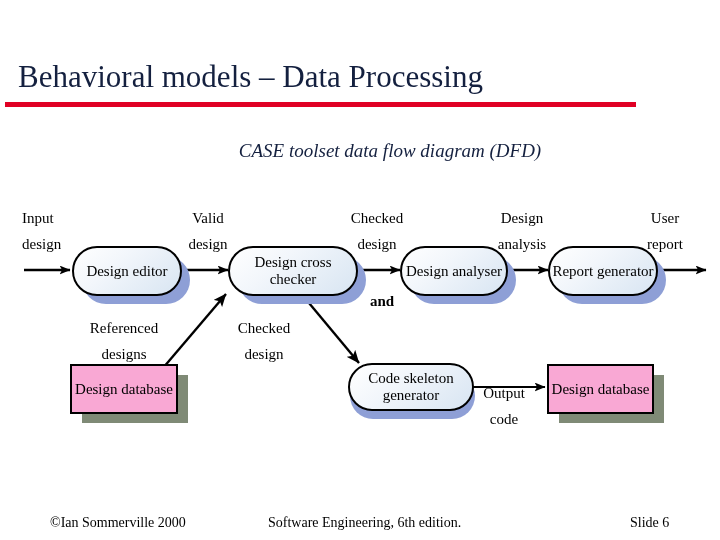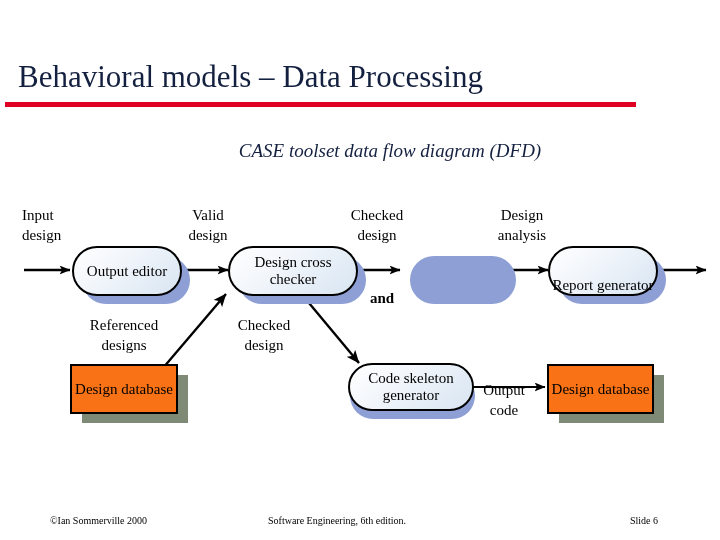--- a/index.html
+++ b/index.html
@@ -86,49 +86,49 @@
     background: linear-gradient(140deg, #ffffff 0%, #f2f6fb 38%, #d8e5f2 100%);
   }
   .process-shadow {
     position: absolute;
     border-radius: 26px;
     background: #8e9fd6;
     z-index: 2;
   }
   .store {
     border: 2.5px solid #000000;
-    background: #f97316;
+    background: #f9a8d4;
   }
   .store-shadow {
     position: absolute;
     background: #7f8a76;
     z-index: 2;
   }
 
   
   .flow-label {
     position: absolute;
     font-family: "Liberation Serif", serif;
     font-size: 15px;
-    line-height: 20px;
+    line-height: 26px;
     color: #000000;
     text-align: center;
     z-index: 4;
     white-space: pre-line;
   }
   .flow-label.bold {
     font-weight: bold;
     margin-left: 6px;
   }
 
   
   .footer {
     position: absolute;
     bottom: 0;
-    font-size: 10px;
+    font-size: 14px;
     color: #000000;
     font-family: "Liberation Serif", serif;
   }
   #footer-left  { left: 50px;  top: 515px; }
   #footer-mid   { left: 268px; top: 515px; }
   #footer-right { left: 630px; top: 515px; }
 </style>
 </head>
 <body>
 
@@ -167,31 +167,35 @@
 
   <div class="process-shadow" style="left:82px;  top:256px; width:108px; height:48px;"></div>
   <div class="process-shadow" style="left:238px; top:256px; width:128px; height:48px;"></div>
   <div class="process-shadow" style="left:410px; top:256px; width:106px; height:48px;"></div>
   <div class="process-shadow" style="left:558px; top:256px; width:108px; height:48px;"></div>
   <div class="process-shadow" style="left:350px; top:373px; width:125px; height:46px;"></div>
   <div class="store-shadow" style="left:82px;  top:375px; width:106px; height:48px;"></div>
   <div class="store-shadow" style="left:559px; top:375px; width:105px; height:48px;"></div>
 
   <div class="node process" style="left:72px;  top:246px; width:110px; height:50px;">
-    <span>Output
+    <span>Design
 editor</span>
   </div>
 
   <div class="node process" style="left:228px; top:246px; width:130px; height:50px;justify-content:center;">
     <span>Design
 cross checker</span>
   </div>
 
-
-  <div class="node process" style="left:548px; top:246px; width:110px; height:50px;align-items:flex-end;">
+  <div class="node process" style="left:400px; top:246px; width:108px; height:50px;">
+    <span>Design
+analyser</span>
+  </div>
+
+  <div class="node process" style="left:548px; top:246px; width:110px; height:50px;">
     <span>Report
 generator</span>
   </div>
 
   <div class="node process" style="left:348px; top:363px; width:126px; height:48px;">
     <span>Code skeleton
 generator</span>
   </div>
 
   <div class="node store" style="left:70px;  top:364px; width:108px; height:50px;">
@@ -209,20 +213,22 @@
 
   <div class="flow-label" style="left:158px; top:205px; width:100px;">Valid
 design</div>
 
   <div class="flow-label" style="left:327px; top:205px; width:100px;">Checked
 design</div>
 
   <div class="flow-label" style="left:472px; top:205px; width:100px;">Design
 analysis</div>
 
+  <div class="flow-label" style="left:620px; top:205px; width:90px;">User
+report</div>
 
   <div class="flow-label" style="left:62px;  top:315px; width:124px;text-align:center;">Referenced
 designs</div>
 
   <div class="flow-label" style="left:213px; top:315px; width:102px;">Checked
 design</div>
 
   <div class="flow-label" style="left:462px; top:340px; width:84px;margin-top:40px;">Output
 code</div>
 

